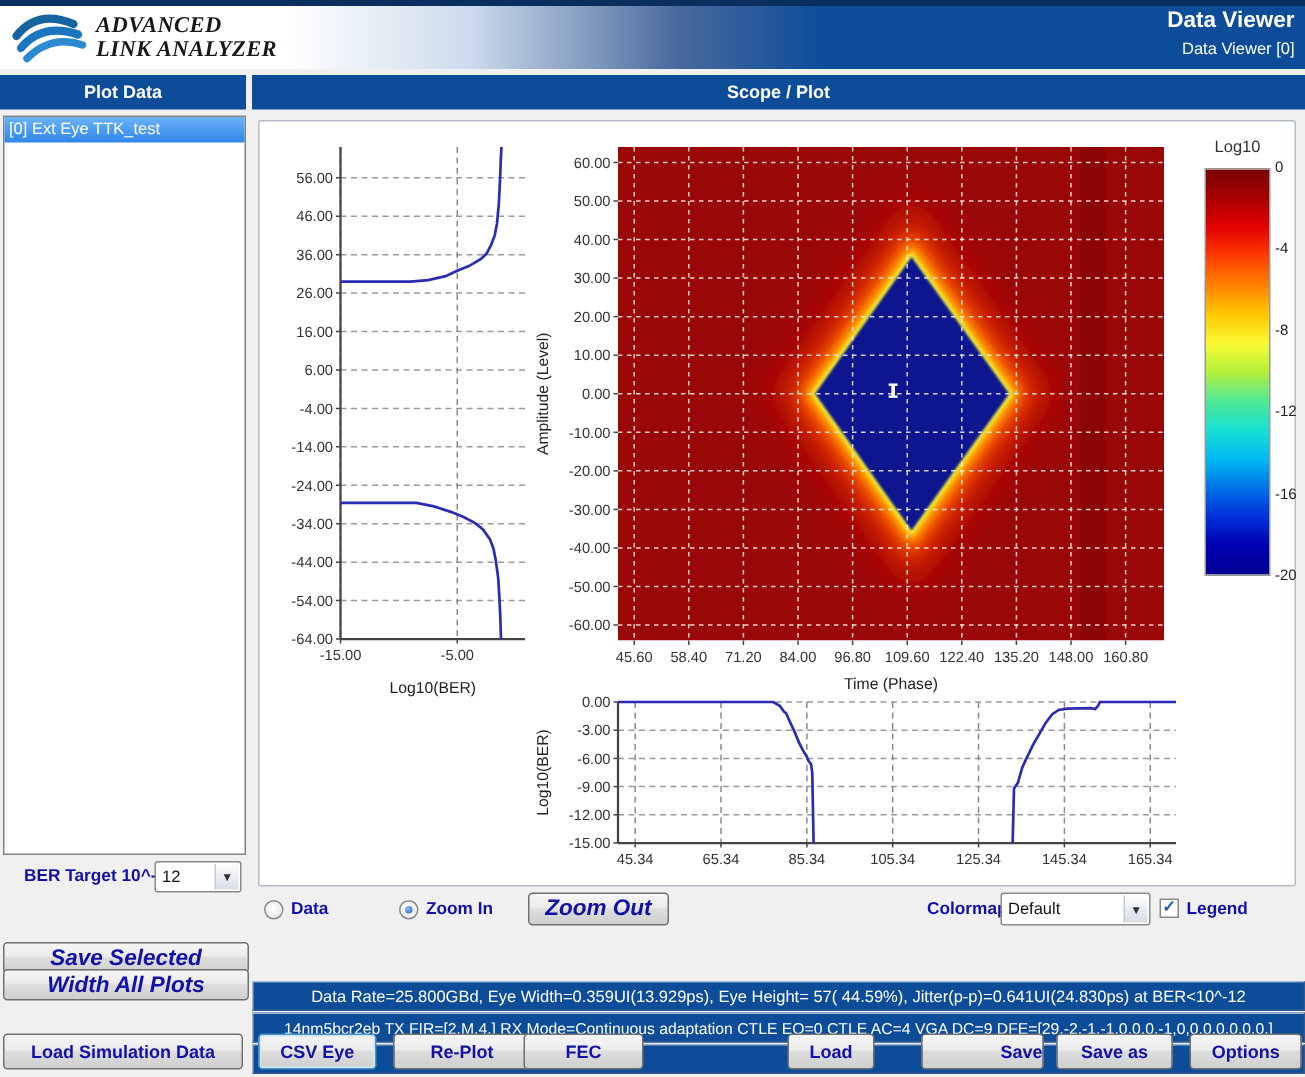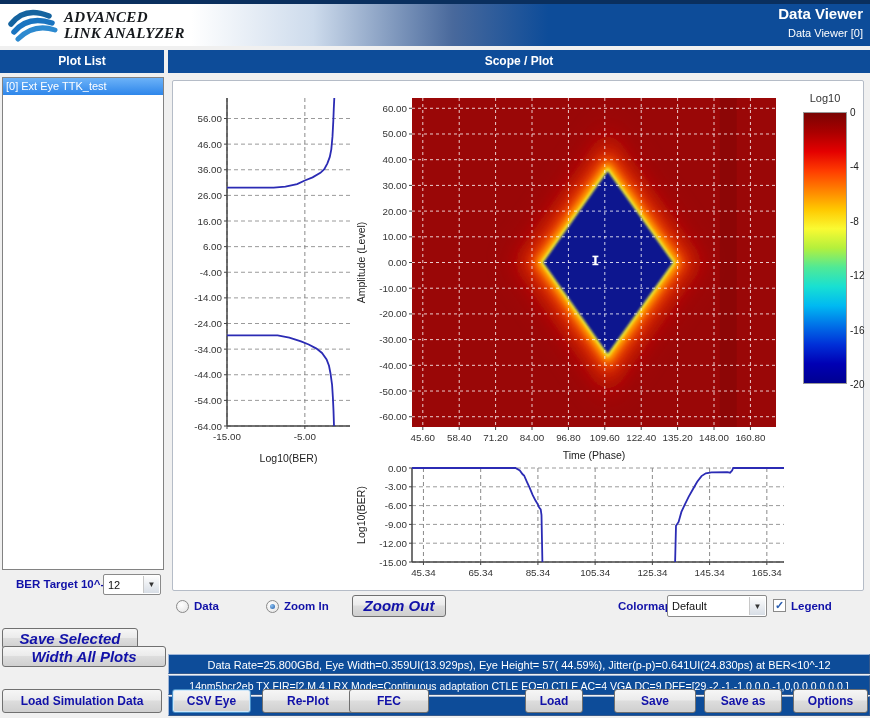--- a/index.html
+++ b/index.html
@@ -77,21 +77,21 @@
     </svg>
     <div class="logo-text">
       <div>ADVANCED</div>
       <div>LINK ANALYZER</div>
     </div>
   </div>
   <div class="app-title">Data Viewer</div>
   <div class="app-subtitle">Data Viewer [0]</div>
 </div>
 
-<div class="sec-hdr hdr-plotlist">Plot List</div>
+<div class="sec-hdr hdr-plotlist">Plot Data</div>
 <div class="sec-hdr hdr-scope">Scope / Plot</div>
 
 <div class="plotlist">
   <div class="plotlist-item">[0] Ext Eye TTK_test</div>
 </div>
 
 <div class="ctl-label" style="left:16px;top:578px;">BER Target 10^-</div>
 <div class="combo" style="left:103px;top:574px;width:58px;height:21px;">
   <span class="val">12</span>
   <span class="arrow">▼</span>
@@ -361,23 +361,23 @@
   <span class="val">Default</span>
   <span class="arrow">▼</span>
 </div>
 <div class="checkbox checked" id="legend-checkbox" style="left:773px;top:599px;"></div>
 <div class="ctl-label" style="left:791px;top:600px;">Legend</div>
 
 <div class="statusbar" style="top:622px;font-size:11px;">Data Rate=25.800GBd, Eye Width=0.359UI(13.929ps), Eye Height= 57(  44.59%), Jitter(p-p)=0.641UI(24.830ps) at BER&lt;10^-12</div>
 <div class="statusbar" style="top:643px;font-size:10.5px;">14nm5bcr2eb  TX FIR=[2,M,4,] RX Mode=Continuous adaptation CTLE EQ=0 CTLE AC=4 VGA DC=9 DFE=[29,-2,-1,-1,0,0,0,-1,0,0,0,0,0,0,0,]</div>
 <div class="statusbar" style="top:664px;"></div>
 
-<div class="btn small" style="left:2px;top:628px;width:136px;height:21px;line-height:19px;">Save Selected</div>
+<div class="btn small" style="left:2px;top:628px;width:164px;height:21px;line-height:19px;">Save Selected</div>
 <div class="btn small" style="left:2px;top:646px;width:164px;height:21px;line-height:19px;">Width All Plots</div>
 
 <div class="btn" style="left:2px;top:689px;width:160px;height:24px;line-height:22px;">Load Simulation Data</div>
 <div class="btn focus" style="left:172px;top:689px;width:79px;height:24px;line-height:22px;">CSV Eye</div>
 <div class="btn" style="left:262px;top:689px;width:92px;height:24px;line-height:22px;">Re-Plot</div>
 <div class="btn" style="left:349px;top:689px;width:80px;height:24px;line-height:22px;">FEC</div>
 <div class="btn" style="left:525px;top:689px;width:58px;height:24px;line-height:22px;">Load</div>
-<div class="btn" style="left:614px;top:689px;width:82px;height:24px;line-height:22px;">Save</div>
+<div class="btn" style="left:614px;top:689px;width:82px;height:24px;line-height:22px;text-align:right;">Save</div>
 <div class="btn" style="left:704px;top:689px;width:78px;height:24px;line-height:22px;">Save as</div>
 <div class="btn" style="left:793px;top:689px;width:75px;height:24px;line-height:22px;">Options</div>
 
 </body></html>

